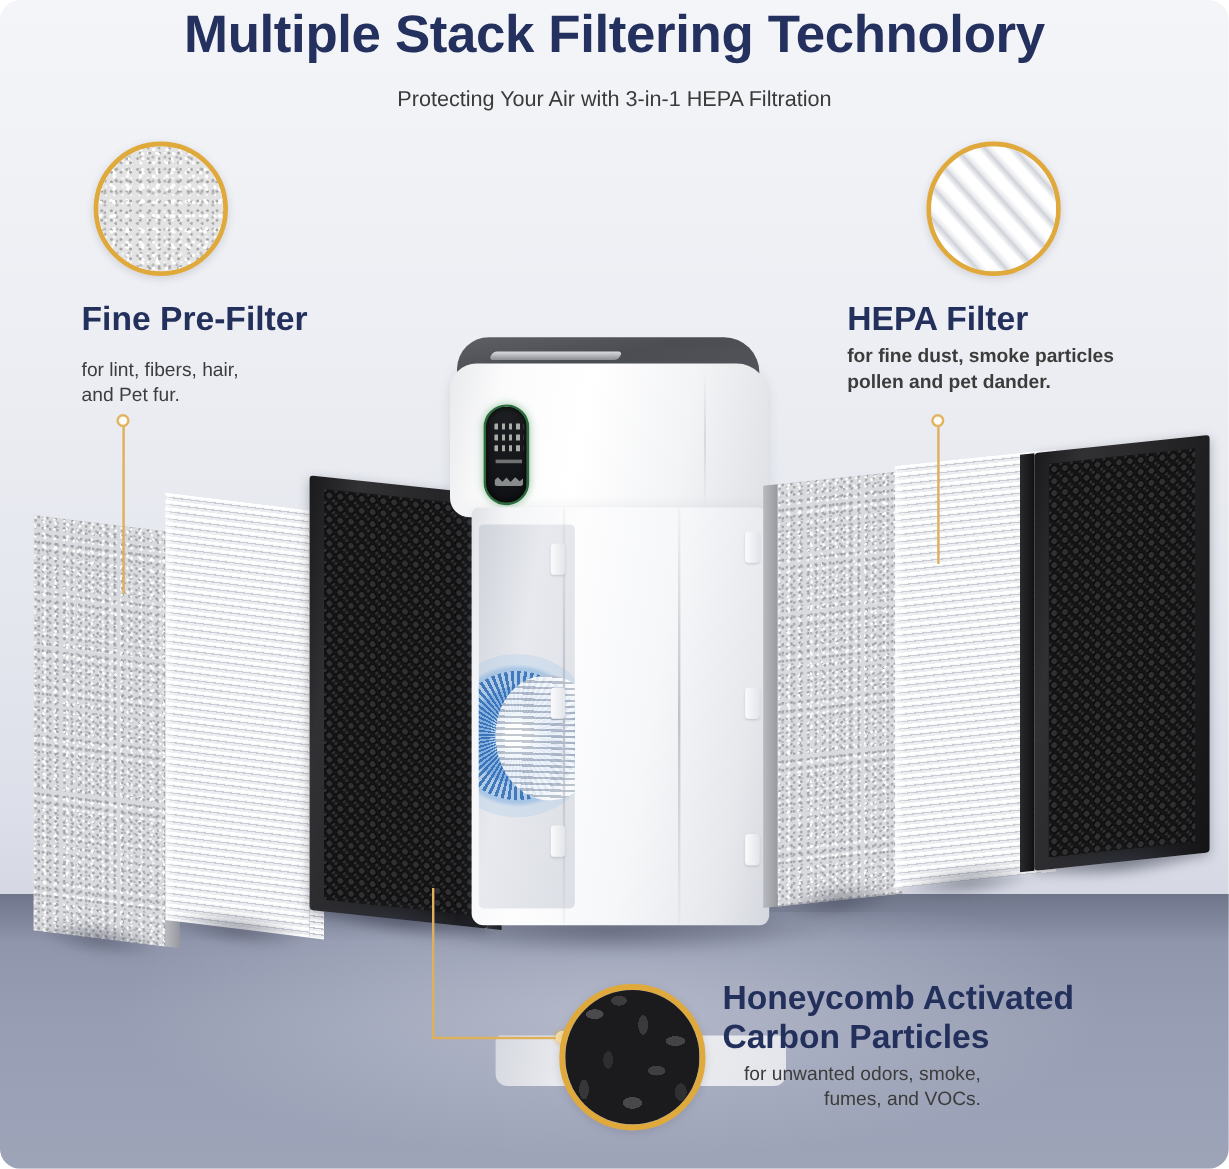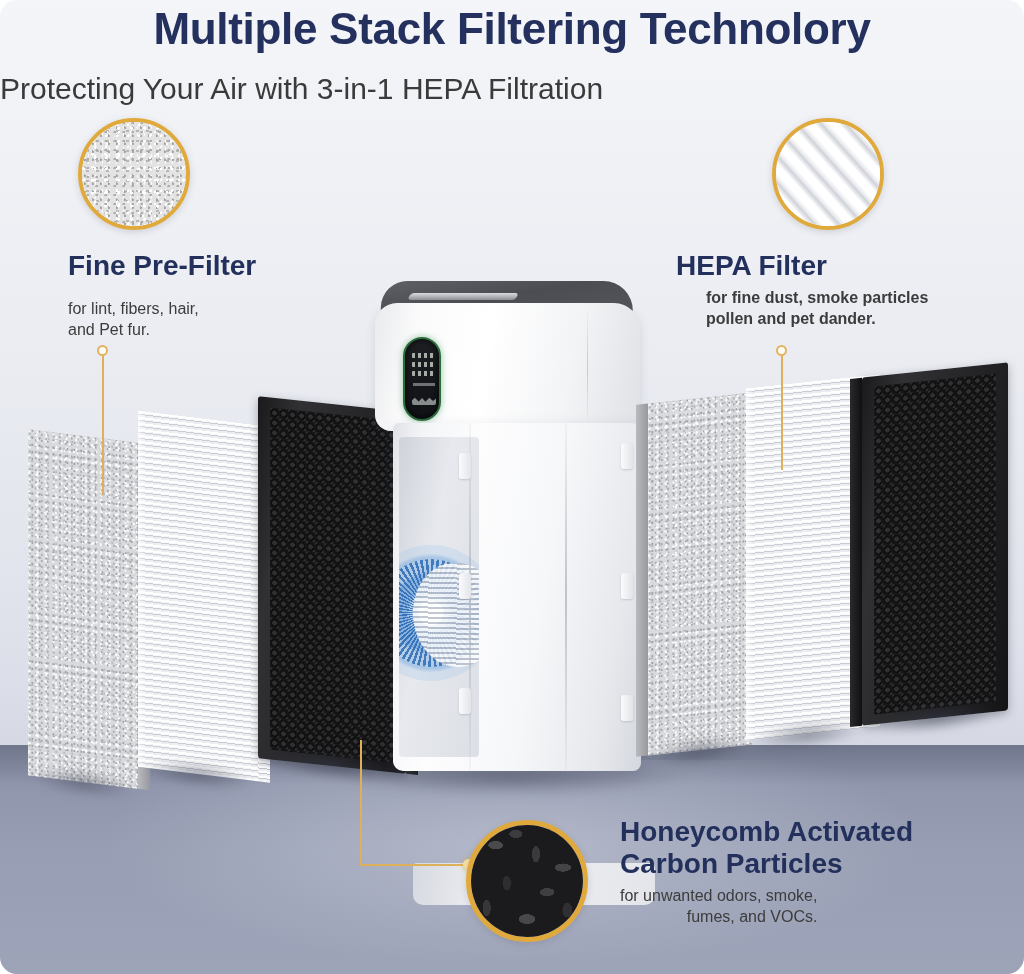--- a/index.html
+++ b/index.html
@@ -32,22 +32,22 @@
     pointer-events:none;
   }
 
   
   .title {
     position:absolute; top:4px; left:0; width:1024px; text-align:center;
     font-size:44px; font-weight:bold; letter-spacing:-0.3px;
     color:#24305e;
   }
   .subtitle {
-    position:absolute; top:72px; left:0; width:1024px; text-align:left;
-    font-size:30px; font-weight:normal; color:#3a3a3a;
+    position:absolute; top:72px; left:0; width:1024px; text-align:center;
+    font-size:18px; font-weight:normal; color:#3a3a3a;
   }
 
   
   .circle {
     position:absolute; border-radius:50%;
     border:4px solid #e0a93c;
     overflow:hidden;
     box-shadow:0 2px 7px rgba(80,80,100,.2);
   }
   .c-pre   { left:78px; top:118px; width:112px; height:112px; }
@@ -95,23 +95,23 @@
   .ct-head {
     position:absolute; font-size:28px; font-weight:bold;
     color:#23305c; line-height:1.16; white-space:pre-line;
   }
   .ct-body {
     position:absolute; font-size:16px; font-weight:normal;
     color:#3c3c3c; line-height:1.30; white-space:pre-line;
   }
   .h-pre  { left:68px;  top:250px; }
   .b-pre  { left:68px;  top:299px; }
-  .h-hepa { left:676px; top:250px; }
+  .h-hepa { left:706px; top:250px; }
   .b-hepa { left:706px; top:288px;font-weight:bold; }
-  .h-carb { left:620px; top:816px; }
+  .h-carb { left:602px; top:816px; }
   .b-carb { left:620px; top:886px;text-align:right; }
 
   
   .lead { position:absolute; background:#dfb05a; }
   .lead-v { width:2px; }
   .lead-h { height:2px; }
   .dot-ring {
     position:absolute; width:11px; height:11px; border-radius:50%;
     border:2.5px solid #e3b45f; background:#fdfbf6;
   }

